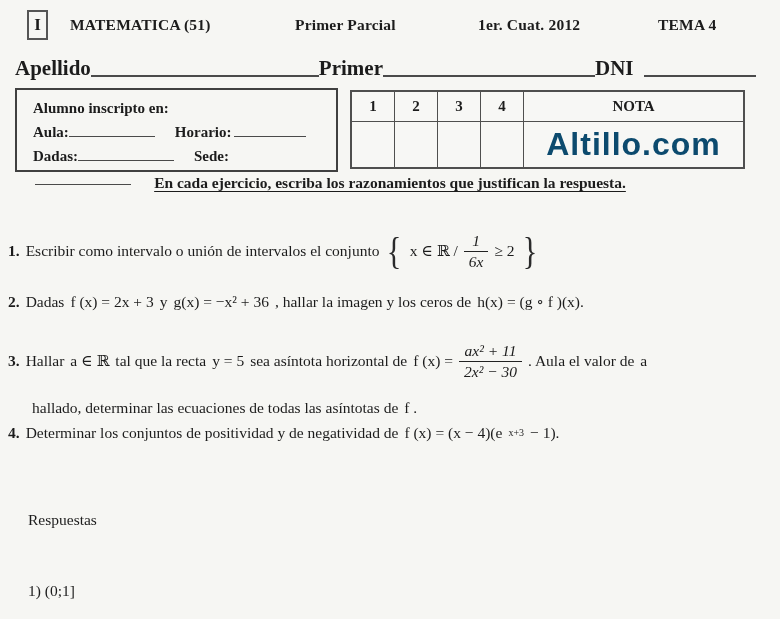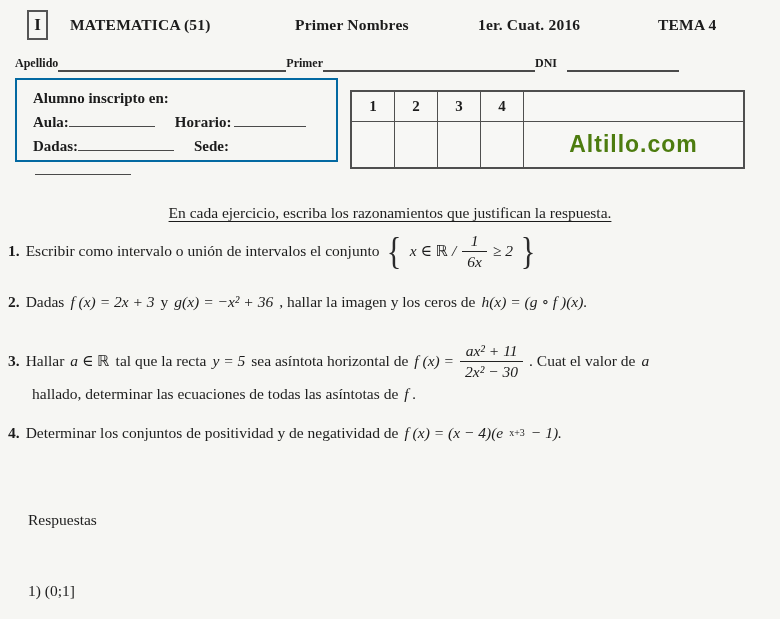--- a/index.html
+++ b/index.html
@@ -25,33 +25,33 @@
   }
   .hdr { position:absolute; top:16px; font-weight:bold; font-size:15.5px; letter-spacing:.2px; }
   .hdr-course { left:70px; }
   .hdr-exam   { left:295px; }
   .hdr-term   { left:478px; }
   .hdr-topic  { left:658px; }
 
   
   .fields {
     position:absolute; left:15px; top:56px; width:748px;
-    display:flex; align-items:flex-start;
-    font-weight:bold; font-size:12px;
+    display:flex; align-items:center;
+    font-weight:bold; font-size:21px;
   }
   .u { display:inline-block; border-bottom:2px solid #4a4a4a; height:16px; }
   .fields .u1 { width:228px; }
   .fields .u2 { width:212px; }
   .fields .u3 { width:112px; margin-left:10px; }
 
   
   .enroll-box {
-    position:absolute; left:15px; top:78px;
+    position:absolute; left:15px; top:88px;
     width:323px; height:84px;
-    border:2px solid #0369a1;
+    border:2px solid #404040;
     padding:6px 14px 0 16px;
     font-weight:bold; font-size:15px; line-height:24px;
   }
   .enroll-box .u { border-bottom-width:1.5px; height:13px; }
   .eb-u1 { width:86px; } .eb-u2 { width:72px; margin-left:2px; }
   .eb-u3 { width:96px; } .eb-u4 { width:96px; margin-left:2px; }
   .eb-lbl2 { margin-left:20px; }
 
   
   .grade-table {
@@ -62,65 +62,65 @@
   .gt-row { display:flex; }
   .gt-head { height:30px; border-bottom:1px solid #4f4f4f; }
   .gt-body { height:45px; }
   .gt-cell {
     width:43px; border-right:1px solid #4f4f4f;
     display:flex; align-items:center; justify-content:center;
     font-weight:bold; font-size:15px;
   }
   .gt-nota { flex:1; border-right:none; }
   .watermark {
-    color:#4d7c0f; font-size:23px; letter-spacing:1px;
+    color:#0c4a6e; font-size:32px; letter-spacing:1px;
     font-family:"Liberation Sans","DejaVu Sans",sans-serif;
   }
 
   
   .instruction {
-    position:absolute; top:204px; left:0; width:100%;
-    text-align:center; font-weight:normal; font-size:15.5px;
+    position:absolute; top:174px; left:0; width:100%;
+    text-align:center; font-weight:bold; font-size:15.5px;
     text-decoration:underline; text-underline-offset:3px;
   }
 
   
   .exercise { position:absolute; left:8px; font-size:15.5px; }
   .ex-row { display:flex; align-items:center; flex-wrap:nowrap; gap:6px; white-space:nowrap; }
   .ex-num { font-weight:bold; }
-  .math { font-style:italic; }
+  .math { }
   .frac { display:inline-flex; flex-direction:column; align-items:center; font-style:italic; line-height:1.15; }
   .frac-num { padding:0 5px 1px; }
   .frac-den { border-top:1.3px solid #222; padding:1px 5px 0; }
   .brace { font-size:38px; font-weight:400; line-height:1; transform:scaleX(.8); color:#2a2a2a; }
   sup.exp { font-size:10px; position:relative; top:-1px; }
 
   .e1 { top:232px; }
   .e2 { top:293px; }
   .e3 { top:342px; }
-  .e3 .ex-row2 { margin-top:4px; padding-left:24px; display:flex; gap:6px; }
+  .e3 .ex-row2 { margin-top:18px; padding-left:24px; display:flex; gap:6px; }
   .e4 { top:424px; }
 
   
   .answers {
     position:absolute; left:28px; top:461px;
     font-size:15.5px; line-height:23.5px;
     white-space:pre-wrap;
   }
   .answers div { min-height:23px; }
 </style>
 </head>
 <body>
 
 <div class="page">
 
   <div class="i-box">I</div>
   <span class="hdr hdr-course">MATEMATICA (51)</span>
-  <span class="hdr hdr-exam">Primer Nombres</span>
-  <span class="hdr hdr-term">1er. Cuat. 2016</span>
+  <span class="hdr hdr-exam">Primer Parcial</span>
+  <span class="hdr hdr-term">1er. Cuat. 2012</span>
   <span class="hdr hdr-topic">TEMA 4</span>
 
   <div class="fields">
     <span>Apellido</span>
     <span class="u u1"></span>
     <span>Primer</span>
     <span class="u u2"></span>
     <span>DNI</span>
     <span class="u u3"></span>
   </div>
@@ -134,20 +134,21 @@
       <span>Dadas:</span><span class="u eb-u3"></span><span class="eb-lbl2">Sede:</span><span class="u eb-u4"></span>
     </div>
   </div>
 
   <div class="grade-table">
     <div class="gt-row gt-head">
       <div class="gt-cell">1</div>
       <div class="gt-cell">2</div>
       <div class="gt-cell">3</div>
       <div class="gt-cell">4</div>
+      <div class="gt-cell gt-nota">NOTA</div>
     </div>
     <div class="gt-row gt-body">
       <div class="gt-cell"></div>
       <div class="gt-cell"></div>
       <div class="gt-cell"></div>
       <div class="gt-cell"></div>
       <div class="gt-cell gt-nota">
         <span class="watermark">Altillo.com</span>
       </div>
     </div>
@@ -188,21 +189,21 @@
       <span>Hallar</span>
       <span class="math">a ∈ ℝ</span>
       <span>tal que la recta</span>
       <span class="math">y = 5</span>
       <span>sea asíntota horizontal de</span>
       <span class="math">f (x) =</span>
       <span class="frac">
         <span class="frac-num">ax² + 11</span>
         <span class="frac-den">2x² − 30</span>
       </span>
-      <span>. Cuat el valor de</span>
+      <span>. Aula el valor de</span>
       <span class="math">a</span>
     </div>
     <div class="ex-row2">
       <span>hallado, determinar las ecuaciones de todas las asíntotas de</span>
       <span class="math">f .</span>
     </div>
   </div>
 
   <div class="exercise e4">
     <div class="ex-row">

